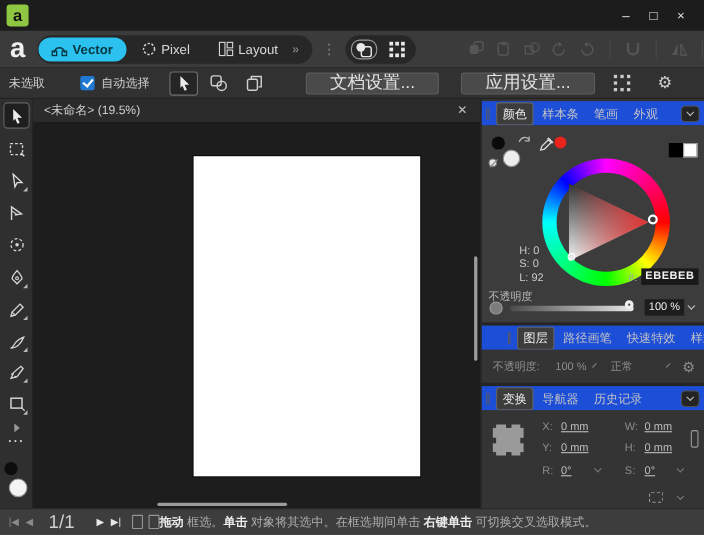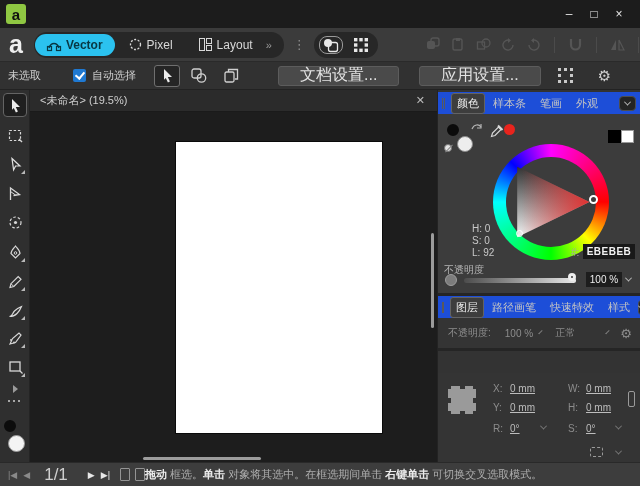--- a/index.html
+++ b/index.html
@@ -398,41 +398,50 @@
       <span class="cc-abs hex-box">EBEBEB</span>
       <span class="cc-abs op-label">不透明度</span>
       <span class="cc-abs op-knob-l"></span>
       <span class="cc-abs op-track"></span>
       <span class="cc-abs op-knob"></span>
       <span class="cc-abs op-value">100 %</span>
       <span class="cc-abs op-chev chev"></span>
     </div>
     <div class="pdivider" style="top:203px;"></div>
 
-    <div class="phead" style="top:206px;">
+    <div class="phead" style="top:206px;padding-left:20px;">
       <span class="handle"></span>
       <span class="ptab active">图层</span>
       <span class="ptab">路径画笔</span>
       <span class="ptab">快速特效</span>
       <span class="ptab">样式</span>
       <span class="collapse">
           <span class="chev"></span>
         </span>
     </div>
     <div id="layers-content" style="top:228px;">
       <span class="sp" style="margin-left:10px;">不透明度:</span>
       <span class="sp" style="margin-left:14px;">100 %</span>
       <span class="chev dim" style="margin-left:7px;"></span>
       <span class="sp" style="margin-left:14px;">正常</span>
       <span class="chev dim" style="margin-left:32px;"></span>
       <span style="margin-left:12px; font-size:13px; color:#8d8d8d; line-height:1;">⚙</span>
       <span class="lock" style="margin-left:10px;"></span>
     </div>
     <div class="pdivider" style="top:258px;"></div>
 
+    <div class="phead" style="top:261px;">
+      <span class="handle"></span>
+      <span class="ptab active">变换</span>
+      <span class="ptab">导航器</span>
+      <span class="ptab">历史记录</span>
+      <span class="collapse">
+          <span class="chev"></span>
+        </span>
+    </div>
     <div id="tf-content" style="top:283px; height:89px;">
       <span class="tf-abs" id="anchor">
         <span class="notch" style="left:-2px; top:-2px;"></span>
           <span class="notch" style="right:-2px; top:-2px;"></span>
         <span class="notch" style="left:-2px; bottom:-2px;"></span>
           <span class="notch" style="right:-2px; bottom:-2px;"></span>
         <span class="notch" style="left:11.5px; top:-2px;"></span>
           <span class="notch" style="left:11.5px; bottom:-2px;"></span>
         <span class="notch" style="left:-2px; top:11.5px;"></span>
           <span class="notch" style="right:-2px; top:11.5px;"></span>

